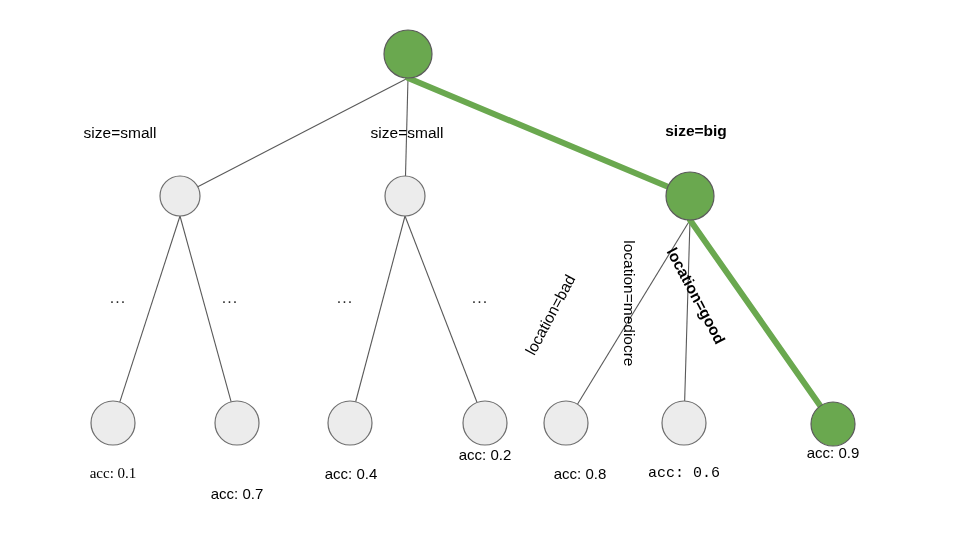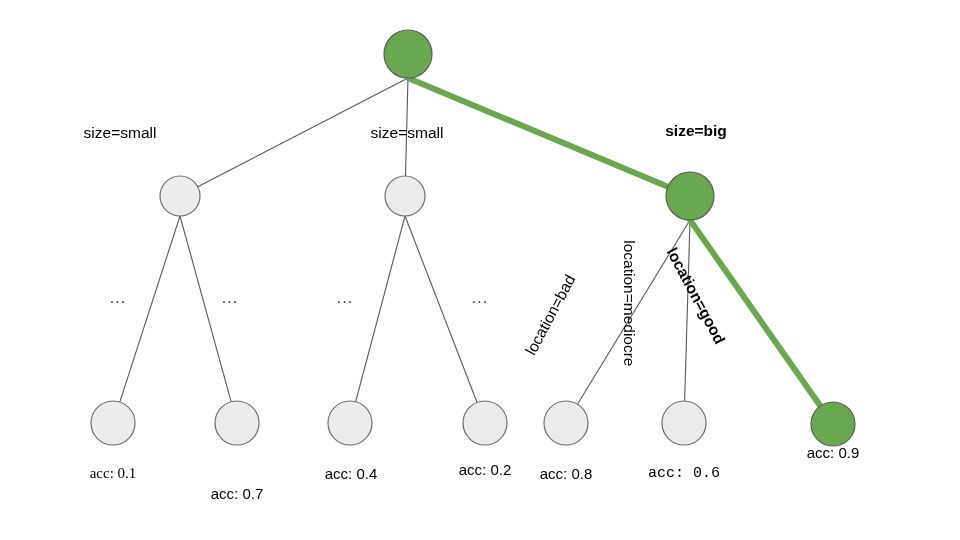--- a/index.html
+++ b/index.html
@@ -107,22 +107,22 @@
   <div id="labels-layer">
       <div class="lbl lbl-branch" style="left: 120px; top: 133px; transform: translate(-50%, -50%);">size=small</div>
       <div class="lbl lbl-branch" style="left: 407px; top: 133px; transform: translate(-50%, -50%);">size=small</div>
       <div class="lbl lbl-branch lbl-bold" style="left: 654px; top: 131px; transform: translate(-50%, -50%); margin-left: 42px;">size=big</div>
       <div class="lbl lbl-branch rot" style="left: 567px; top: 358px; transform: translate(-50%, -50%) rotate(-62deg);">location=bad</div>
       <div class="lbl lbl-branch rot" style="left: 700px; top: 248px; transform: translate(-50%, -50%) rotate(90deg);">location=mediocre</div>
       <div class="lbl lbl-branch lbl-bold rot" style="left: 731px; top: 253px; transform: translate(-50%, -50%) rotate(62deg);">location=good</div>
       <div class="lbl lbl-acc" style="left: 113px; top: 473px; transform: translate(-50%, -50%); font-family: Liberation Serif, serif;">acc: 0.1</div>
       <div class="lbl lbl-acc" style="left: 237px; top: 473px; transform: translate(-50%, -50%); margin-top: 20px;">acc: 0.7</div>
       <div class="lbl lbl-acc" style="left: 351px; top: 473px; transform: translate(-50%, -50%);">acc: 0.4</div>
-      <div class="lbl lbl-acc" style="left: 485px; top: 469px; transform: translate(-50%, -50%);">acc: 0.2</div>
-      <div class="lbl lbl-acc" style="left: 566px; top: 473px; transform: translate(-50%, -50%); text-align: center;">acc: 0.8</div>
+      <div class="lbl lbl-acc" style="left: 485px; top: 454px; transform: translate(-50%, -50%);">acc: 0.2</div>
+      <div class="lbl lbl-acc" style="left: 580px; top: 473px; transform: translate(-50%, -50%); text-align: center;">acc: 0.8</div>
       <div class="lbl lbl-acc" style="left: 684px; top: 473px; transform: translate(-50%, -50%); font-family: Liberation Mono, monospace;">acc: 0.6</div>
       <div class="lbl lbl-acc" style="left: 833px; top: 452px; transform: translate(-50%, -50%);">acc: 0.9</div>
       <div class="lbl lbl-dots" style="left: 118px; top: 298px; transform: translate(-50%, -50%);">...</div>
       <div class="lbl lbl-dots" style="left: 230px; top: 298px; transform: translate(-50%, -50%);">...</div>
       <div class="lbl lbl-dots" style="left: 345px; top: 298px; transform: translate(-50%, -50%);">...</div>
       <div class="lbl lbl-dots" style="left: 480px; top: 298px; transform: translate(-50%, -50%);">...</div>
     </div>
 </div>
 
 </body></html>

